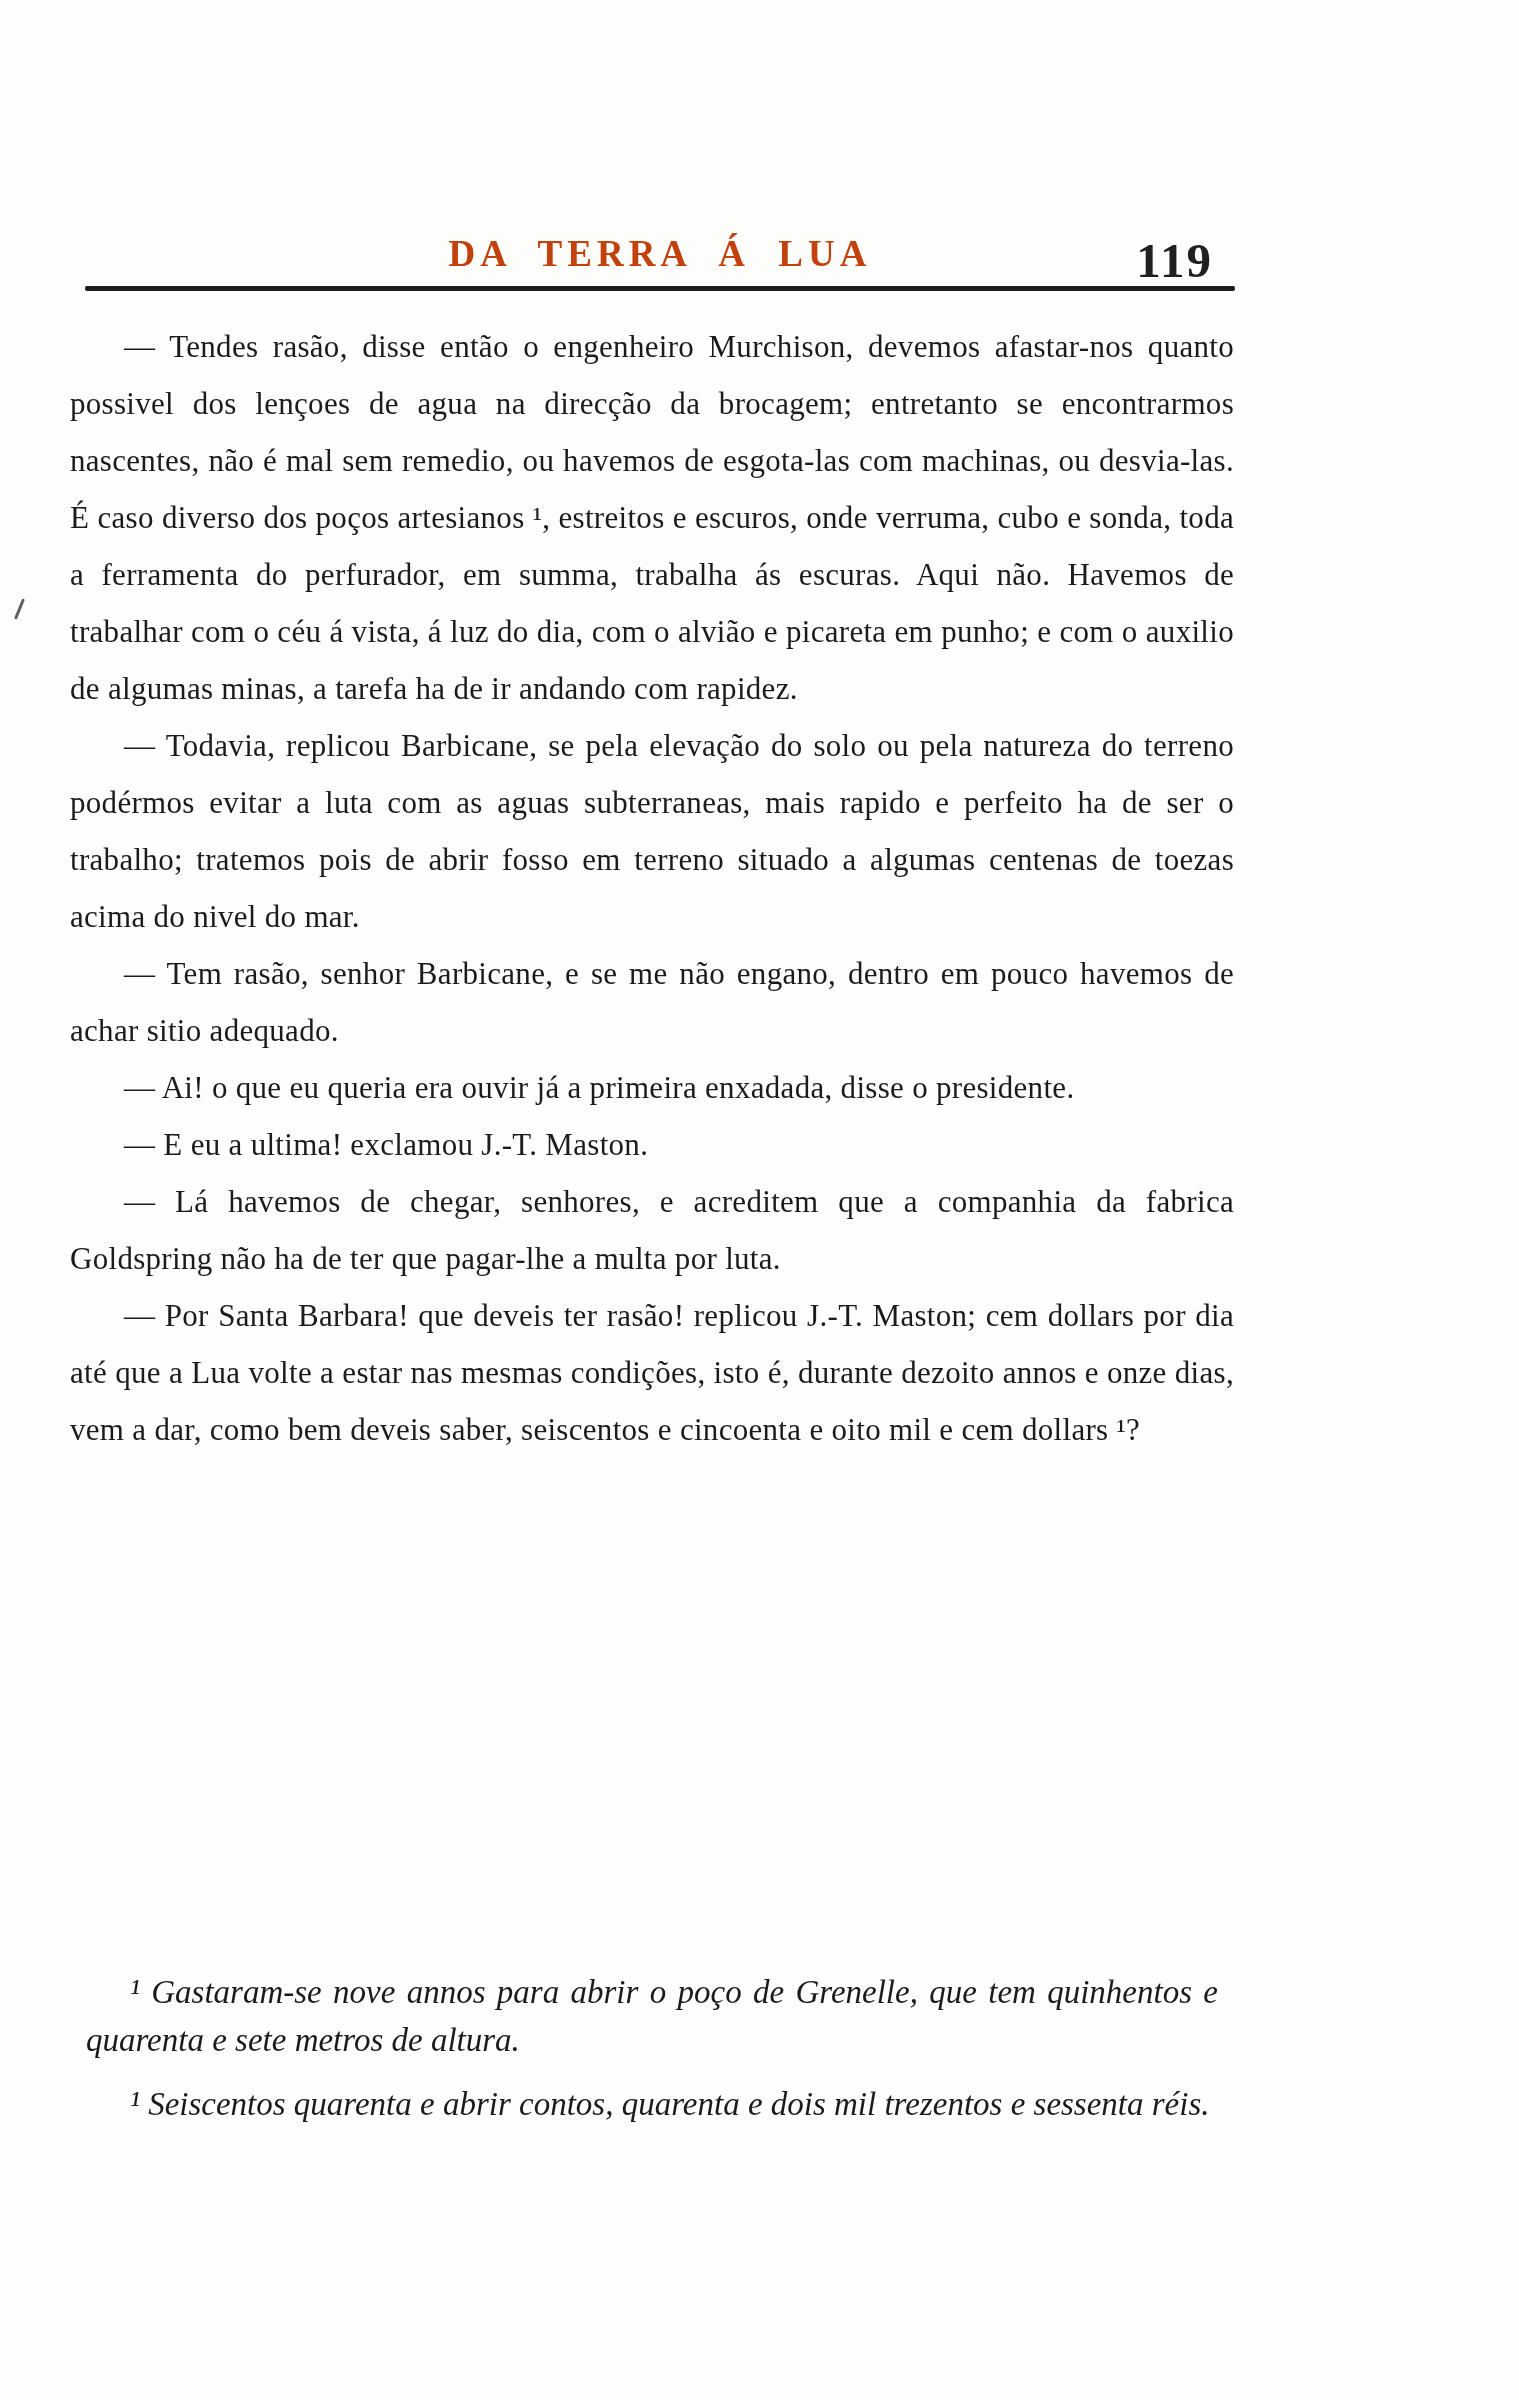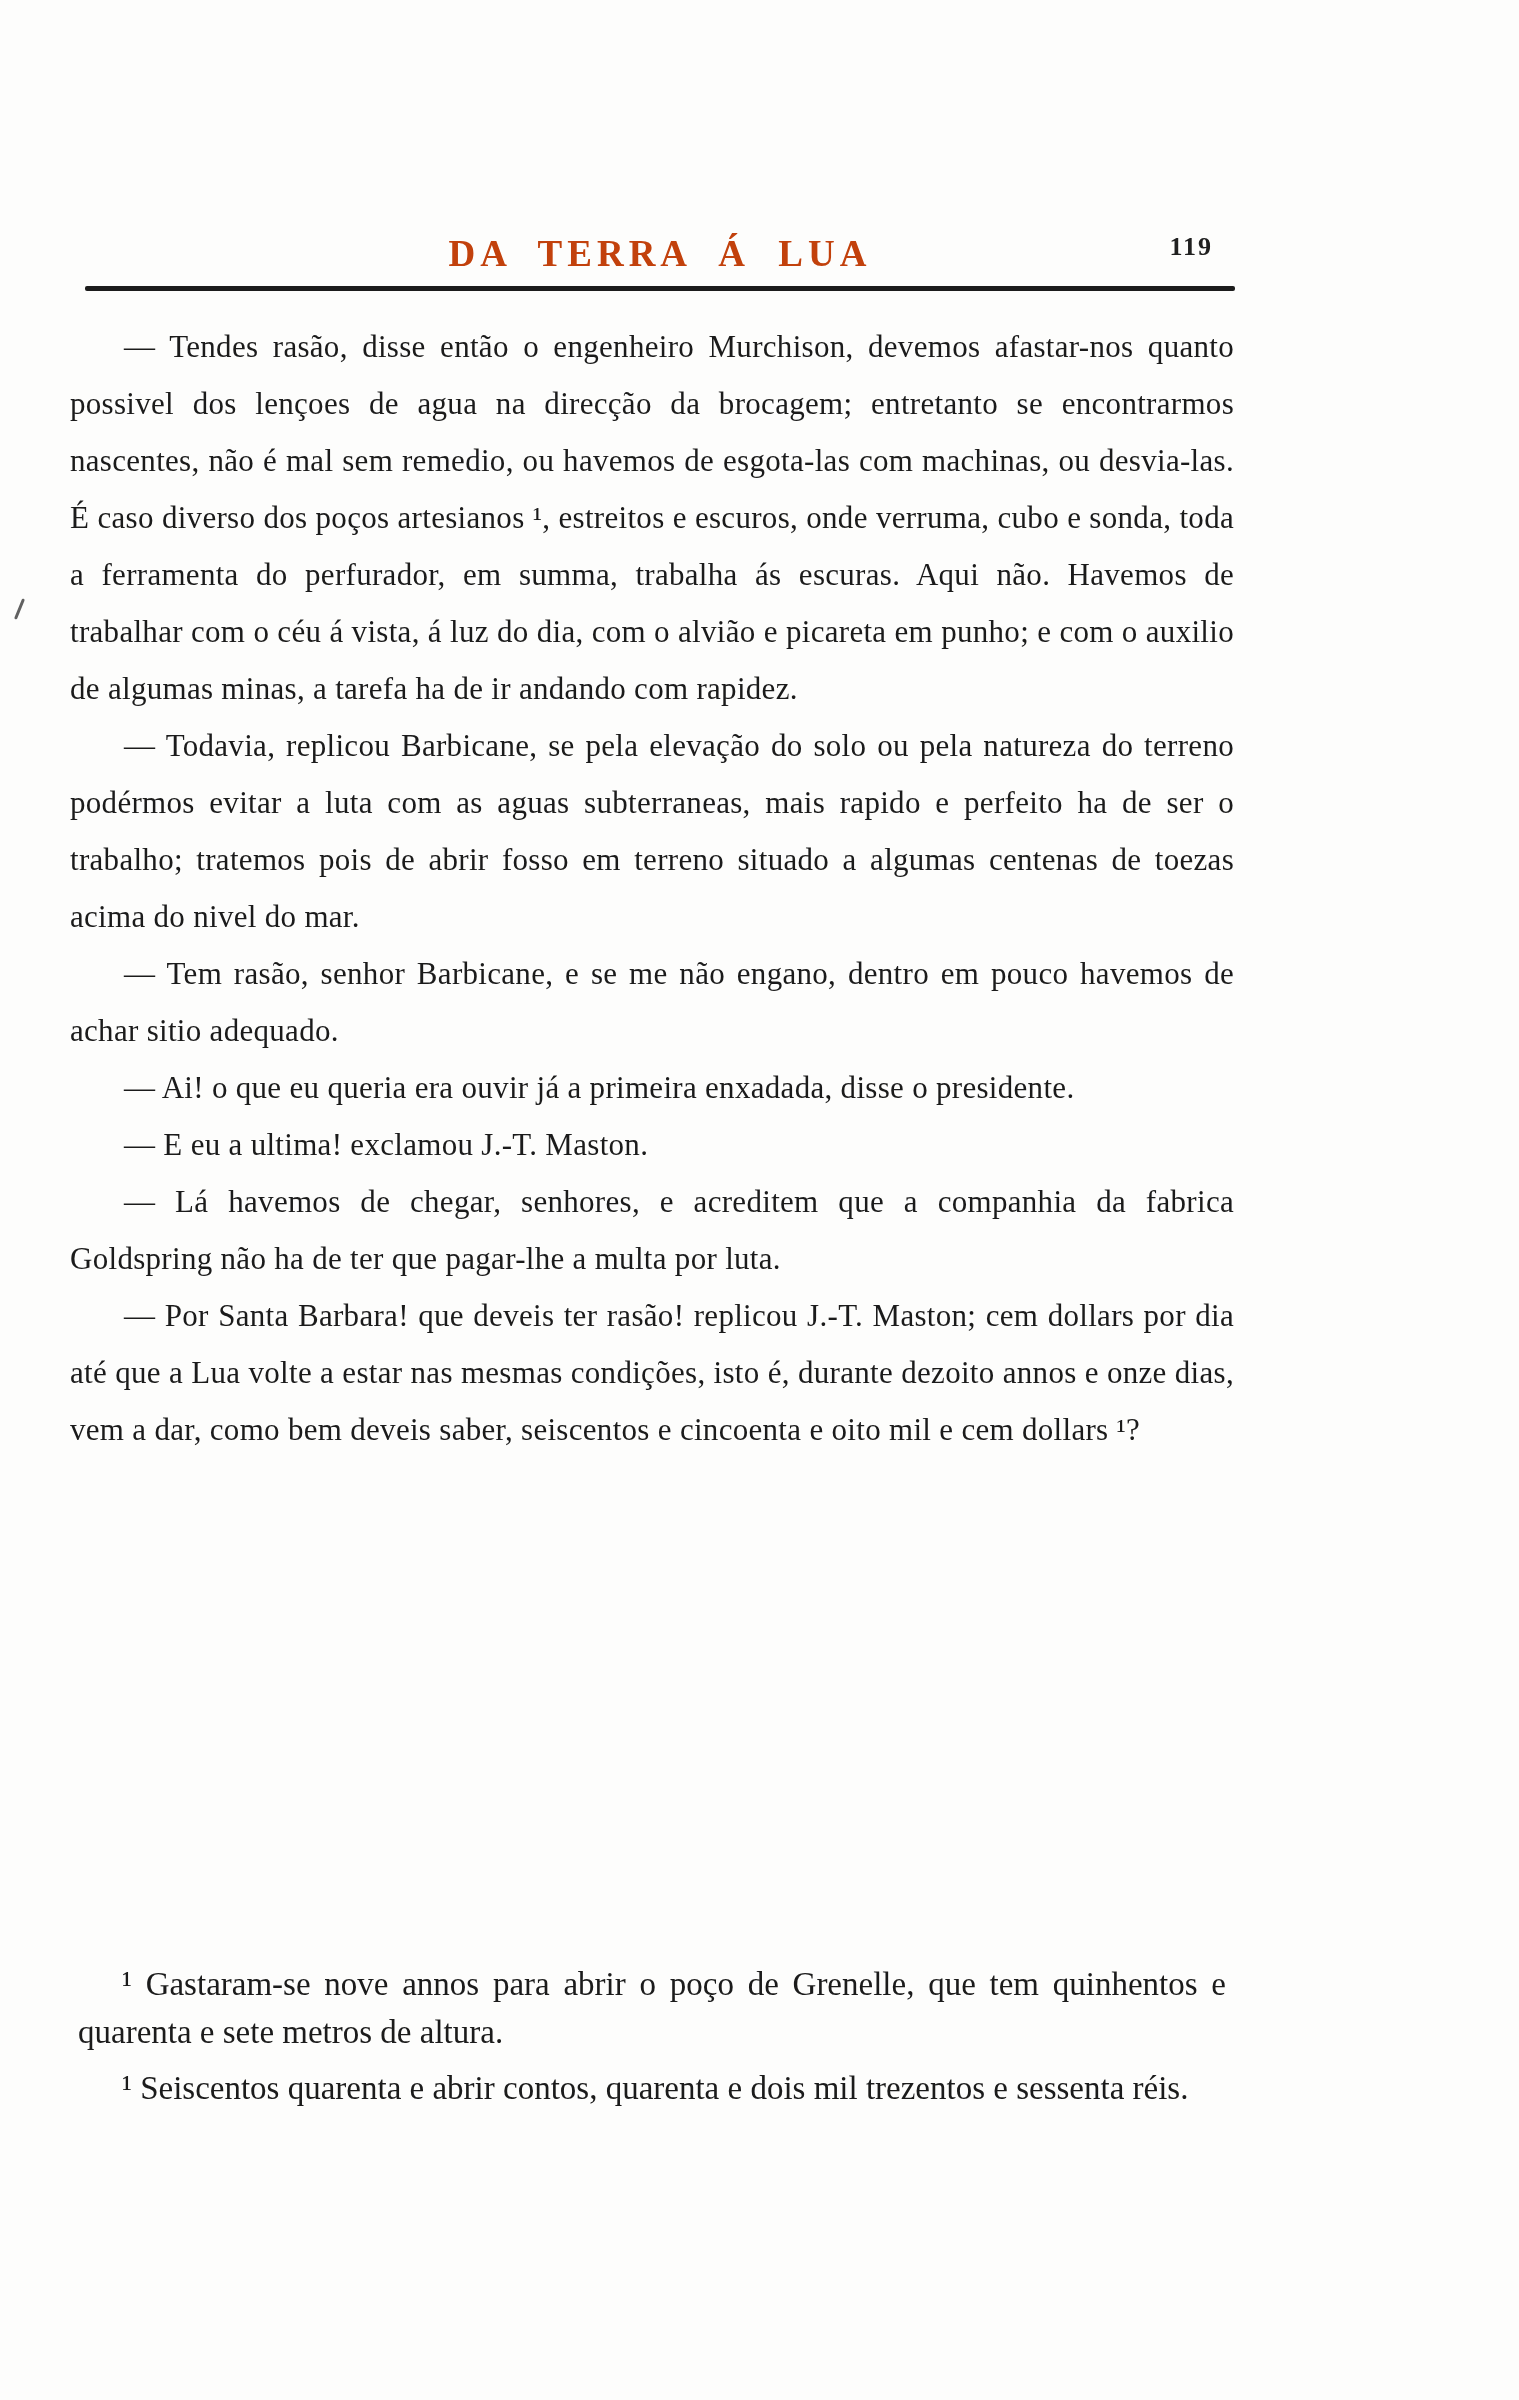--- a/index.html
+++ b/index.html
@@ -30,21 +30,21 @@
     font-size: 37px;
     font-weight: bold;
     letter-spacing: 5px;
     word-spacing: 14px;
     color: #c2410c;
   }
   .page-number {
     position: absolute;
     right: 22px;
     top: 0;
-    font-size: 26px;
+    font-size: 49px;
     font-weight: bold;
     letter-spacing: 2px;
     color: #202020;
   }
   .header-rule {
     position: absolute;
     top: 286px;
     left: 85px;
     width: 1150px;
     height: 5px;
@@ -68,22 +68,23 @@
   .footnotes {
     position: absolute;
     top: 1952px;
     left: 70px;
     width: 1164px;
     font-size: 33px;
     line-height: 48px;
     text-align: justify;
   }
   .footnotes p {
-    margin: 8px;
+    margin: 16px;
     text-indent: 44px;
+    font-style: italic;
   }
   .margin-mark {
     position: absolute;
     left: 18px;
     top: 598px;
     width: 3px;
     height: 22px;
     background: #3a3a3a;
     transform: rotate(22deg);
     border-radius: 2px;

